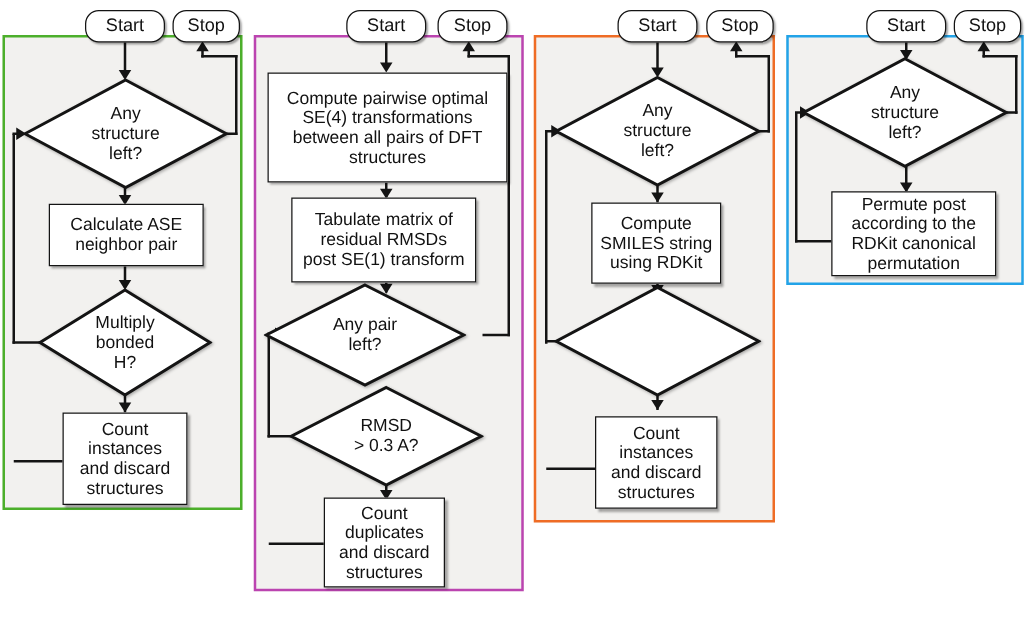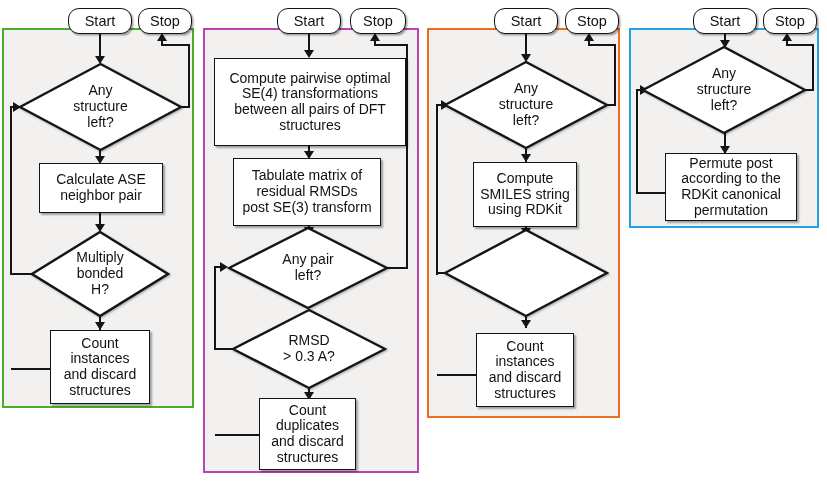--- a/index.html
+++ b/index.html
@@ -138,26 +138,26 @@
   <div class="node proc" style="left:214px;top:58px;width:192px;height:88px;">Compute pairwise optimal
 SE(4) transformations
 between all pairs of DFT
 structures</div>
 
   <div class="ln lnv" style="left:308px;top:146px;height:12px;"></div>
   <div class="arw down" style="left:304px;top:151px;"></div>
 
   <div class="node proc" style="left:233px;top:158px;width:148px;height:68px;">Tabulate matrix of
 residual RMSDs
-post SE(3) transform</div>
+post SE(1) transform</div>
 
   <div class="ln lnv" style="left:308px;top:226px;height:8px;"></div>
   <div class="arw down" style="left:304px;top:227px;"></div>
 
-  <div class="node dec" style="left:227px;top:226px;width:162px;height:84px;">
+  <div class="node dec" style="left:211px;top:226px;width:162px;height:84px;">
     <svg viewBox="0 0 162 84" preserveAspectRatio="none">
       <polygon points="81,2 160,42 81,82 2,42" fill="#ffffff" stroke="#141414" stroke-width="2.4"></polygon>
     </svg>
     <span class="dlabel">Any pair
 left?</span>
   </div>
 
   <div class="ln lnh" style="left:386px;top:267px;width:22px;"></div>
   <div class="ln lnv" style="left:406px;top:44px;height:225px;"></div>
   <div class="ln lnh" style="left:374px;top:44px;width:34px;"></div>

